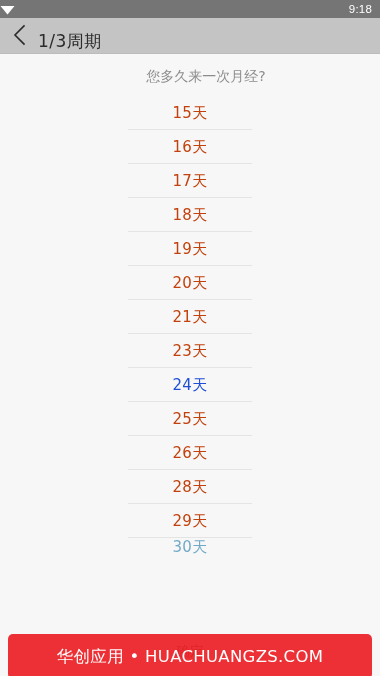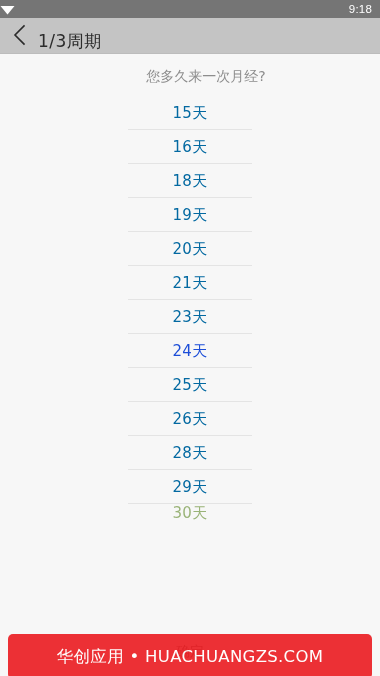--- a/index.html
+++ b/index.html
@@ -111,34 +111,34 @@
   .picker-row .divider {
     position: absolute;
     left: 128px;
     right: 128px;
     bottom: 0;
     height: 1px;
     background: #e4e4e4;
   }
   .picker-label {
     font-size: 15px;
-    color: #0369a1;
+    color: #c2410c;
     font-family: "DejaVu Sans", "Liberation Sans", sans-serif;
     letter-spacing: 0.3px;
   }
   .picker-row.selected .picker-label {
     color: #1d4ed8;
   }
   .picker-row.partial {
     height: 18px;
     overflow: hidden;
     align-items: flex-start;
   }
   .picker-row.partial .picker-label {
-    color: #4d7c0f;
+    color: #0369a1;
     opacity: 0.55;
   }
 
   
   .confirm-btn {
     position: absolute;
     left: 8px;
     top: 634px;
     width: 364px;
     height: 36px;
@@ -209,20 +209,24 @@
   <div class="picker">
       <div class="picker-row">
         <span class="picker-label">15天</span>
         <div class="divider"></div>
       </div>
       <div class="picker-row">
         <span class="picker-label">16天</span>
         <div class="divider"></div>
       </div>
       <div class="picker-row">
+        <span class="picker-label">17天</span>
+        <div class="divider"></div>
+      </div>
+      <div class="picker-row">
         <span class="picker-label">18天</span>
         <div class="divider"></div>
       </div>
       <div class="picker-row">
         <span class="picker-label">19天</span>
         <div class="divider"></div>
       </div>
       <div class="picker-row">
         <span class="picker-label">20天</span>
         <div class="divider"></div>

